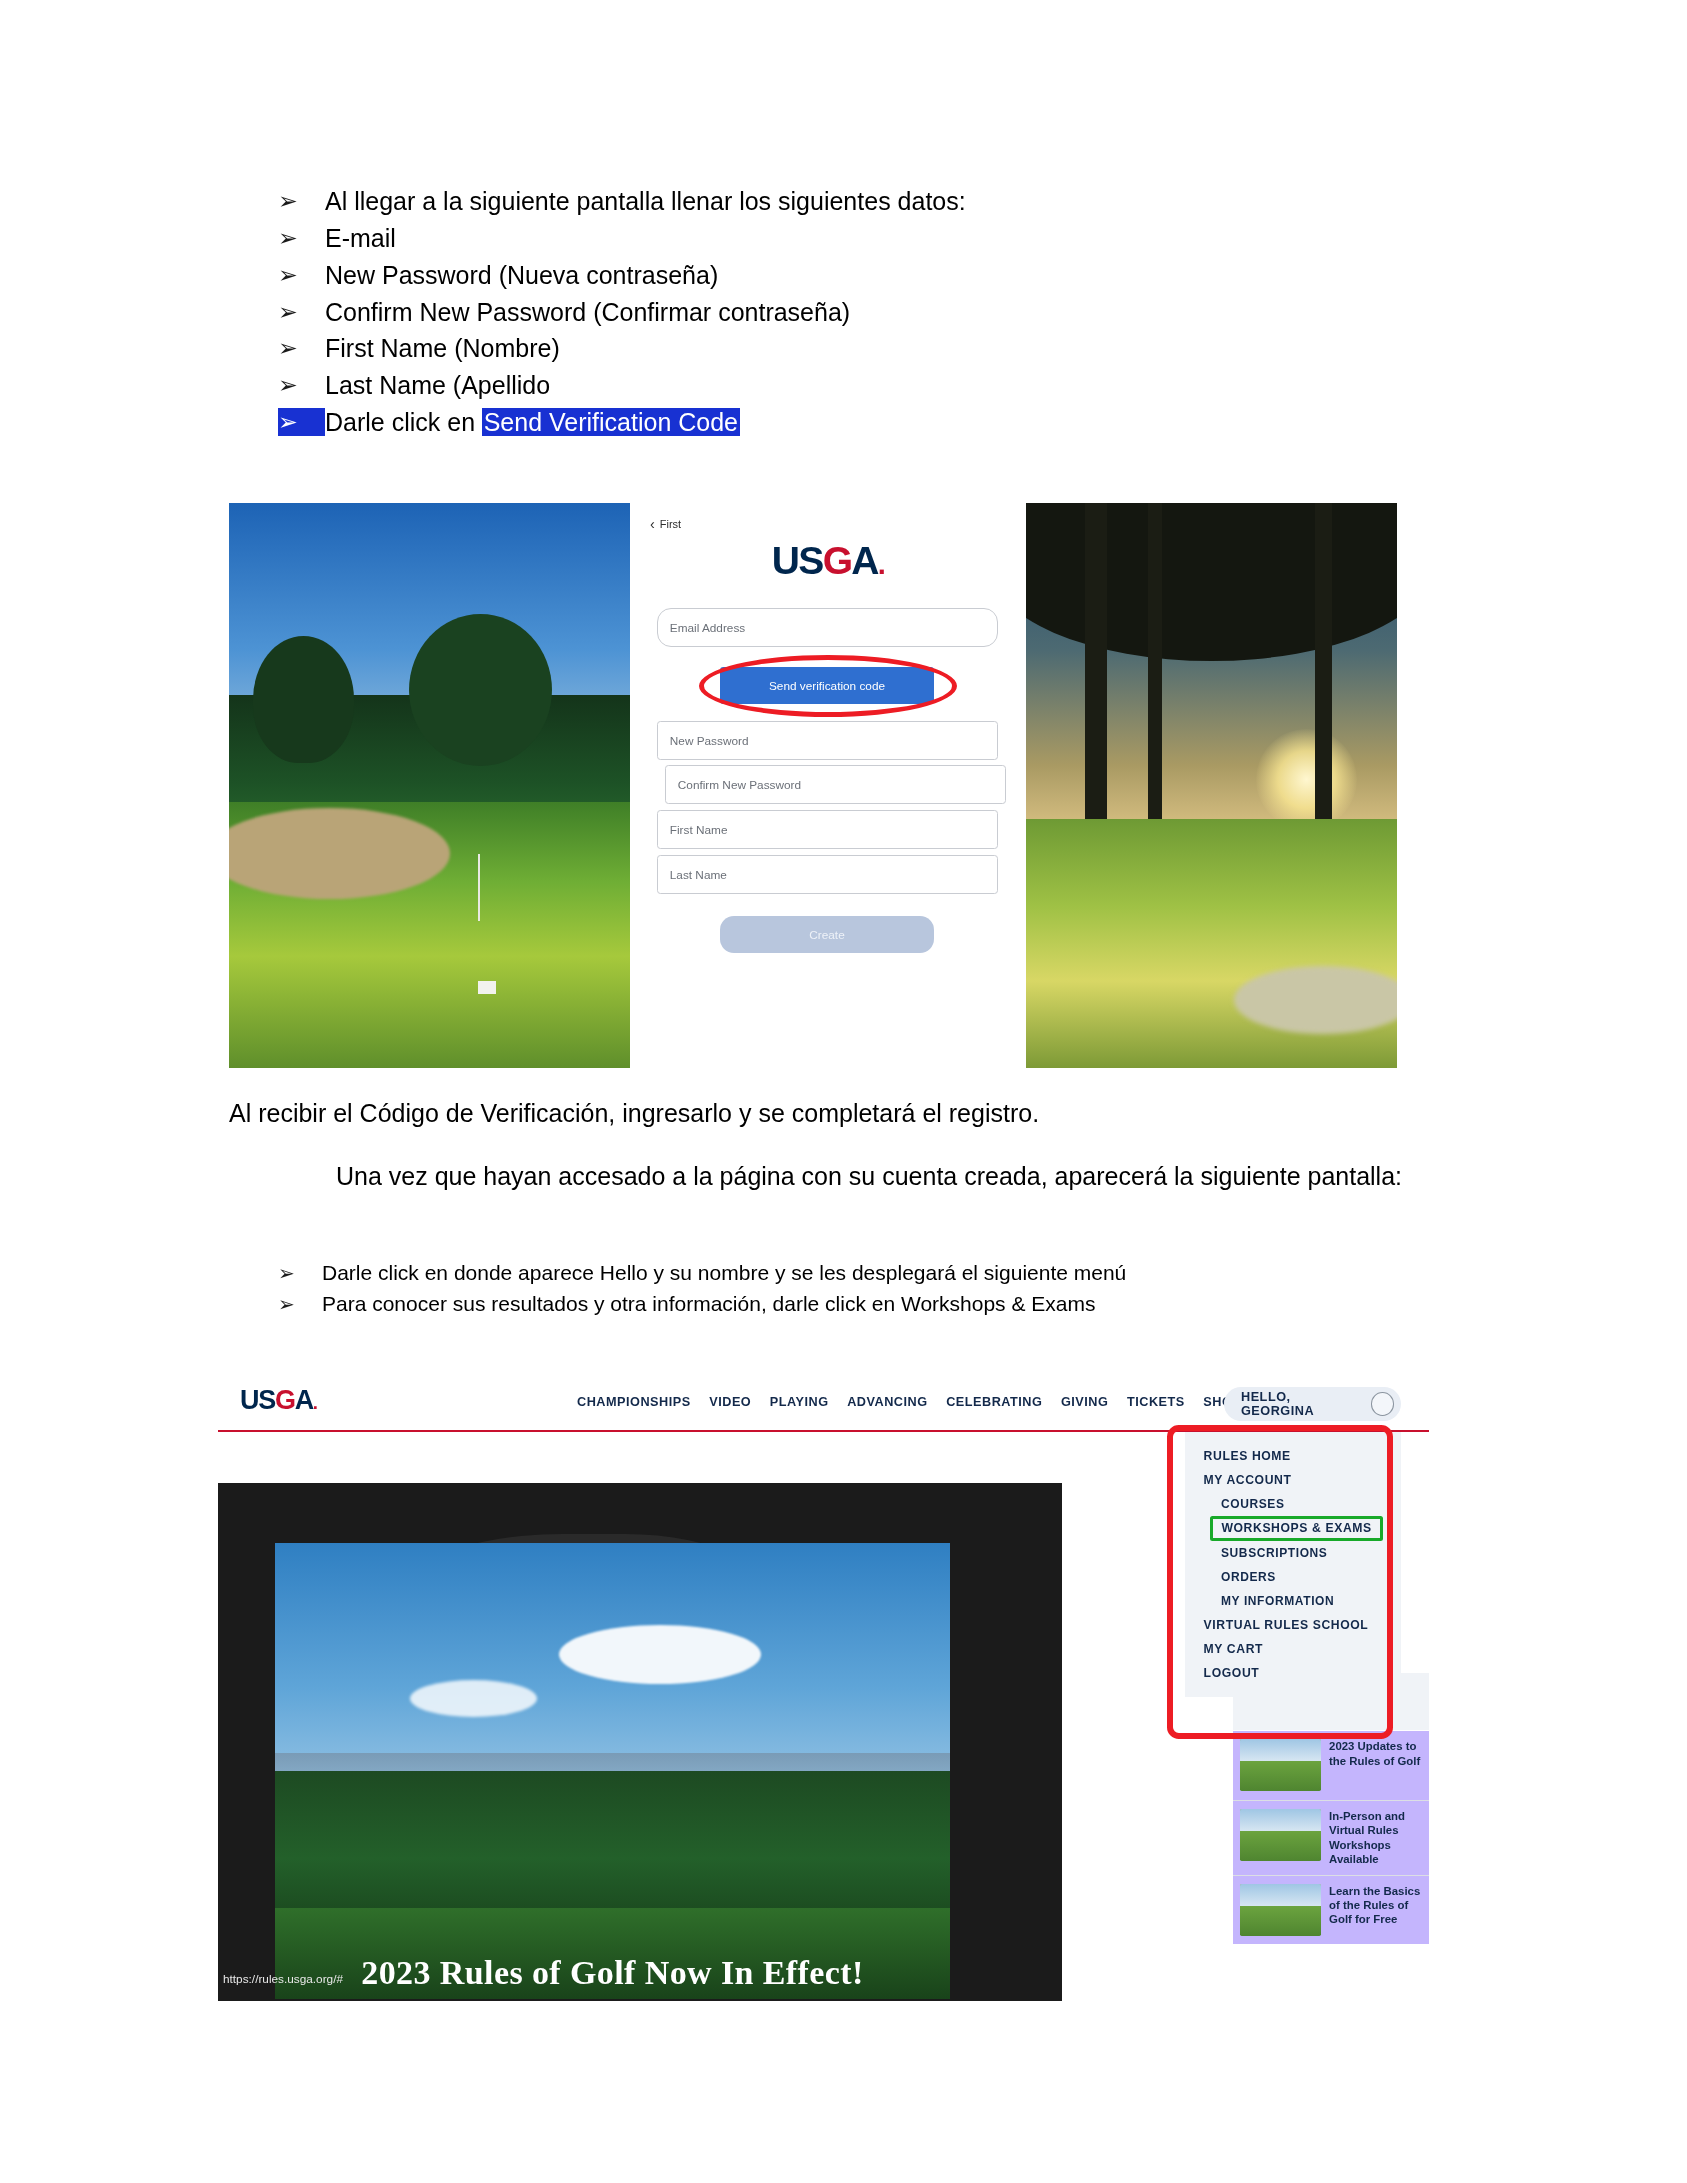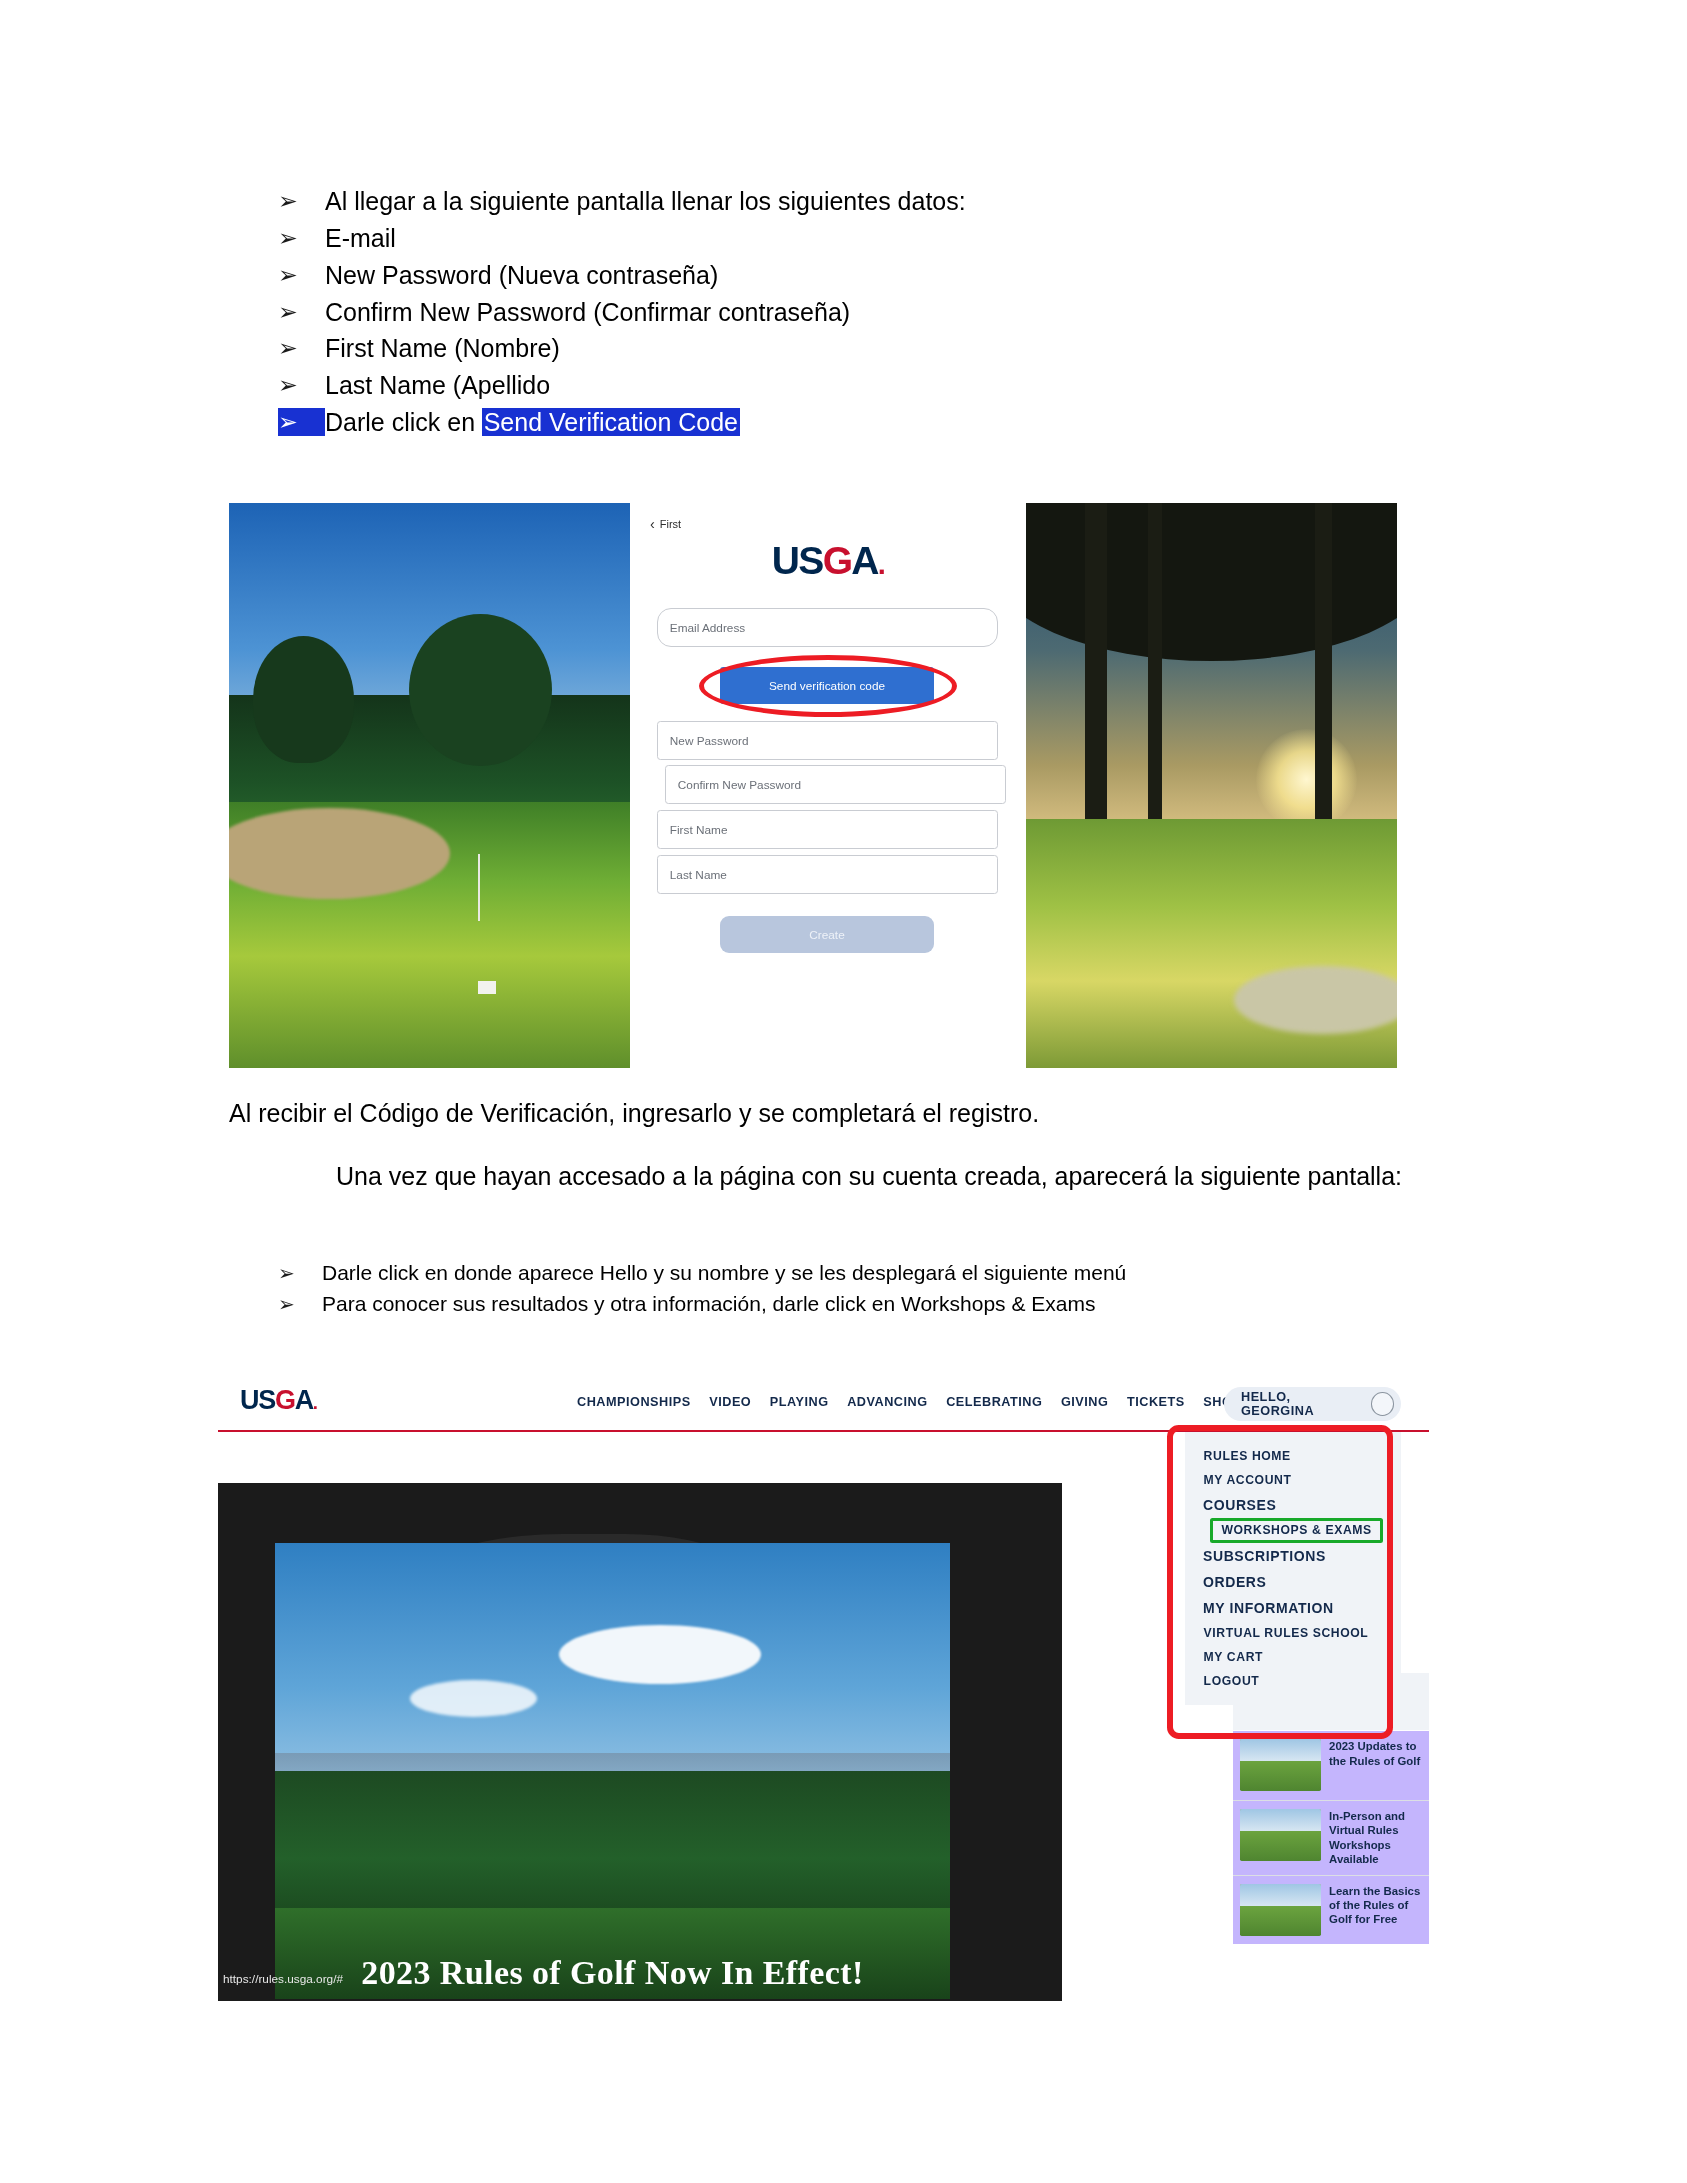--- a/index.html
+++ b/index.html
@@ -203,21 +203,21 @@
     position: absolute;
     left: 69px; top: 152px;
     width: 258px; height: 62px;
     border: 5.9px solid #ed1c24;
     border-radius: 50%;
   }
   .create-btn {
     position: absolute; left: 90px; top: 413px;
     width: 214px; height: 37px;
     background: #b8c6dd;
-    border-radius: 9px;
+    border-radius: 14px;
     color: #eef2f8; font-size: 11.8px;
     display: flex; align-items: center; justify-content: center;
   }
 
   
   .para {
     position: absolute;
     left: 229px;
     width: 1181px;
     font-size: 25px;
@@ -285,21 +285,21 @@
     position: absolute; right: 28px; top: 57px;
     width: 216px;
     background: #f0f3f7;
     padding: 11.8px 0 11.8px 0;
   }
   .menu-item {
     font-size: 12.2px; font-weight: bold; letter-spacing: 0.6px;
     color: #13294b;
     padding: 5px 0 5px 18.6px;
   }
-  .menu-item.sub { padding-left: 18px; font-size: 14px; }
+  .menu-item.sub { padding-left: 36px; font-size: 12px; }
   .menu-item.boxed {
     display: inline-block;
     margin-left: 25px;
     padding: 2.5px 8.4px;
     border: 3.4px solid #18a92a;
     border-radius: 2.5px;
   }
   .red-ring {
     position: absolute;
     right: 8.4px; top: -6.7px;

